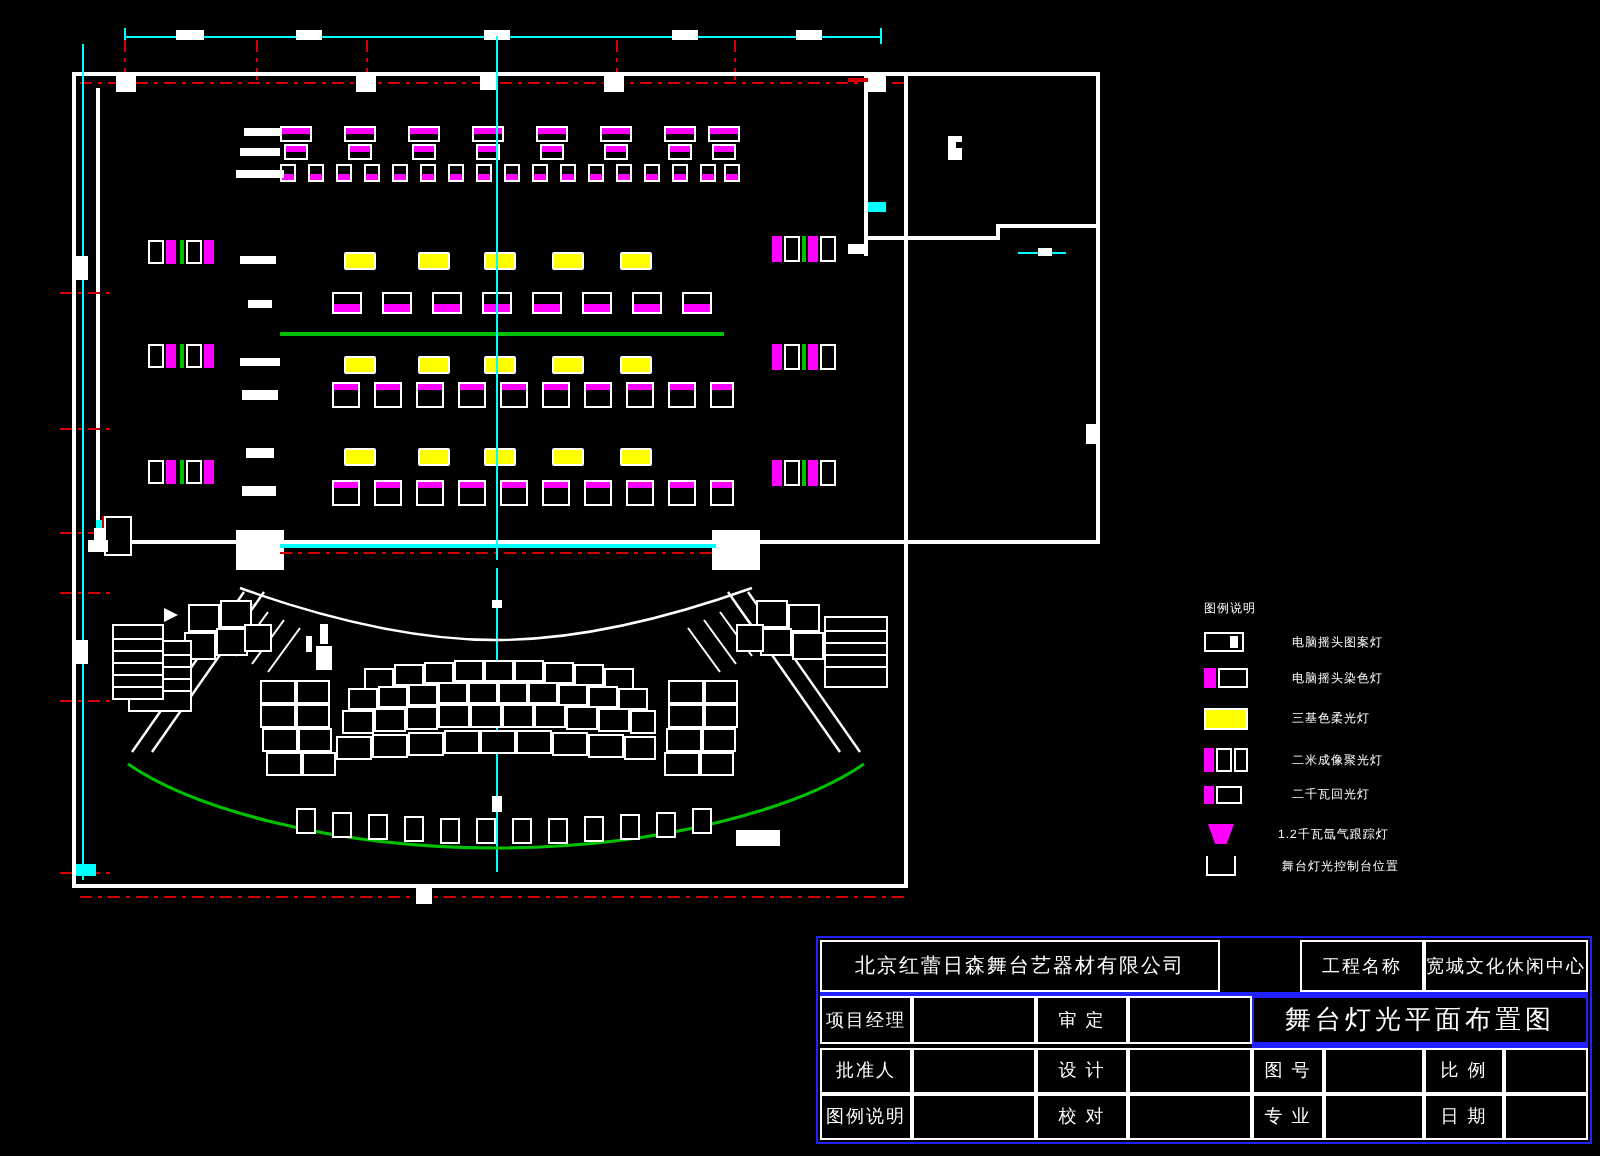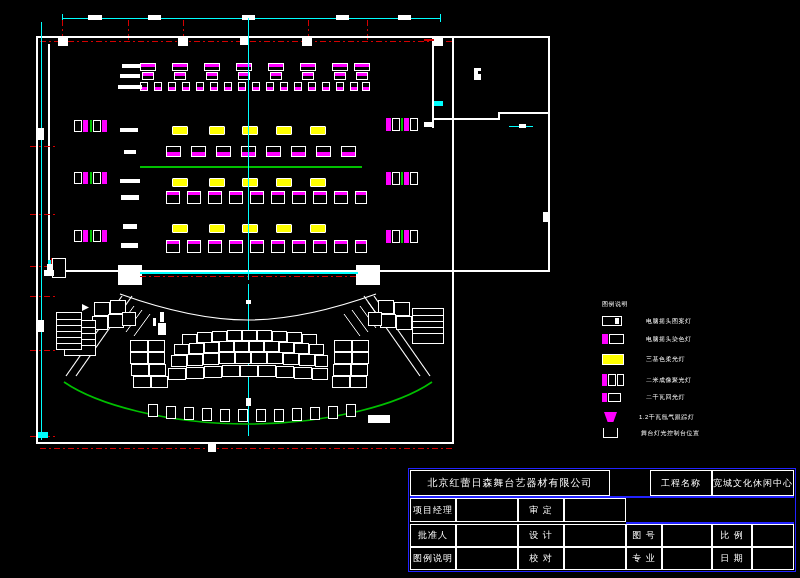--- a/index.html
+++ b/index.html
@@ -615,20 +615,21 @@
     <div class="cell co" style="left:2px;top:2px;width:200px;height:26px;">北京红蕾日森舞台艺器材有限公司</div>
     <div class="cell" style="left:242px;top:2px;width:62px;height:26px;">工程名称</div>
     <div class="cell" style="left:304px;top:2px;width:82px;height:26px;">宽城文化休闲中心</div>
 
     <div class="abs" style="left:2px;top:28px;width:384px;height:1.5px;background:#2222ff;"></div>
 
     <div class="cell" style="left:2px;top:30px;width:46px;height:24px;">项目经理</div>
     <div class="cell" style="left:48px;top:30px;width:62px;height:24px;"></div>
     <div class="cell" style="left:110px;top:30px;width:46px;height:24px;">审  定</div>
     <div class="cell" style="left:156px;top:30px;width:62px;height:24px;"></div>
+    <div class="cell bigtitle" style="left:218px;top:30px;width:168px;height:24px;border-color:#2222ff;">舞台灯光平面布置图</div>
     <div class="abs" style="left:218px;top:54px;width:168px;height:1.5px;background:#2222ff;"></div>
 
     <div class="cell" style="left:2px;top:56px;width:46px;height:23px;">批准人</div>
     <div class="cell" style="left:48px;top:56px;width:62px;height:23px;"></div>
     <div class="cell" style="left:110px;top:56px;width:46px;height:23px;">设  计</div>
     <div class="cell" style="left:156px;top:56px;width:62px;height:23px;"></div>
     <div class="cell" style="left:218px;top:56px;width:36px;height:23px;">图  号</div>
     <div class="cell" style="left:254px;top:56px;width:50px;height:23px;"></div>
     <div class="cell" style="left:304px;top:56px;width:40px;height:23px;">比  例</div>
     <div class="cell" style="left:344px;top:56px;width:42px;height:23px;"></div>

